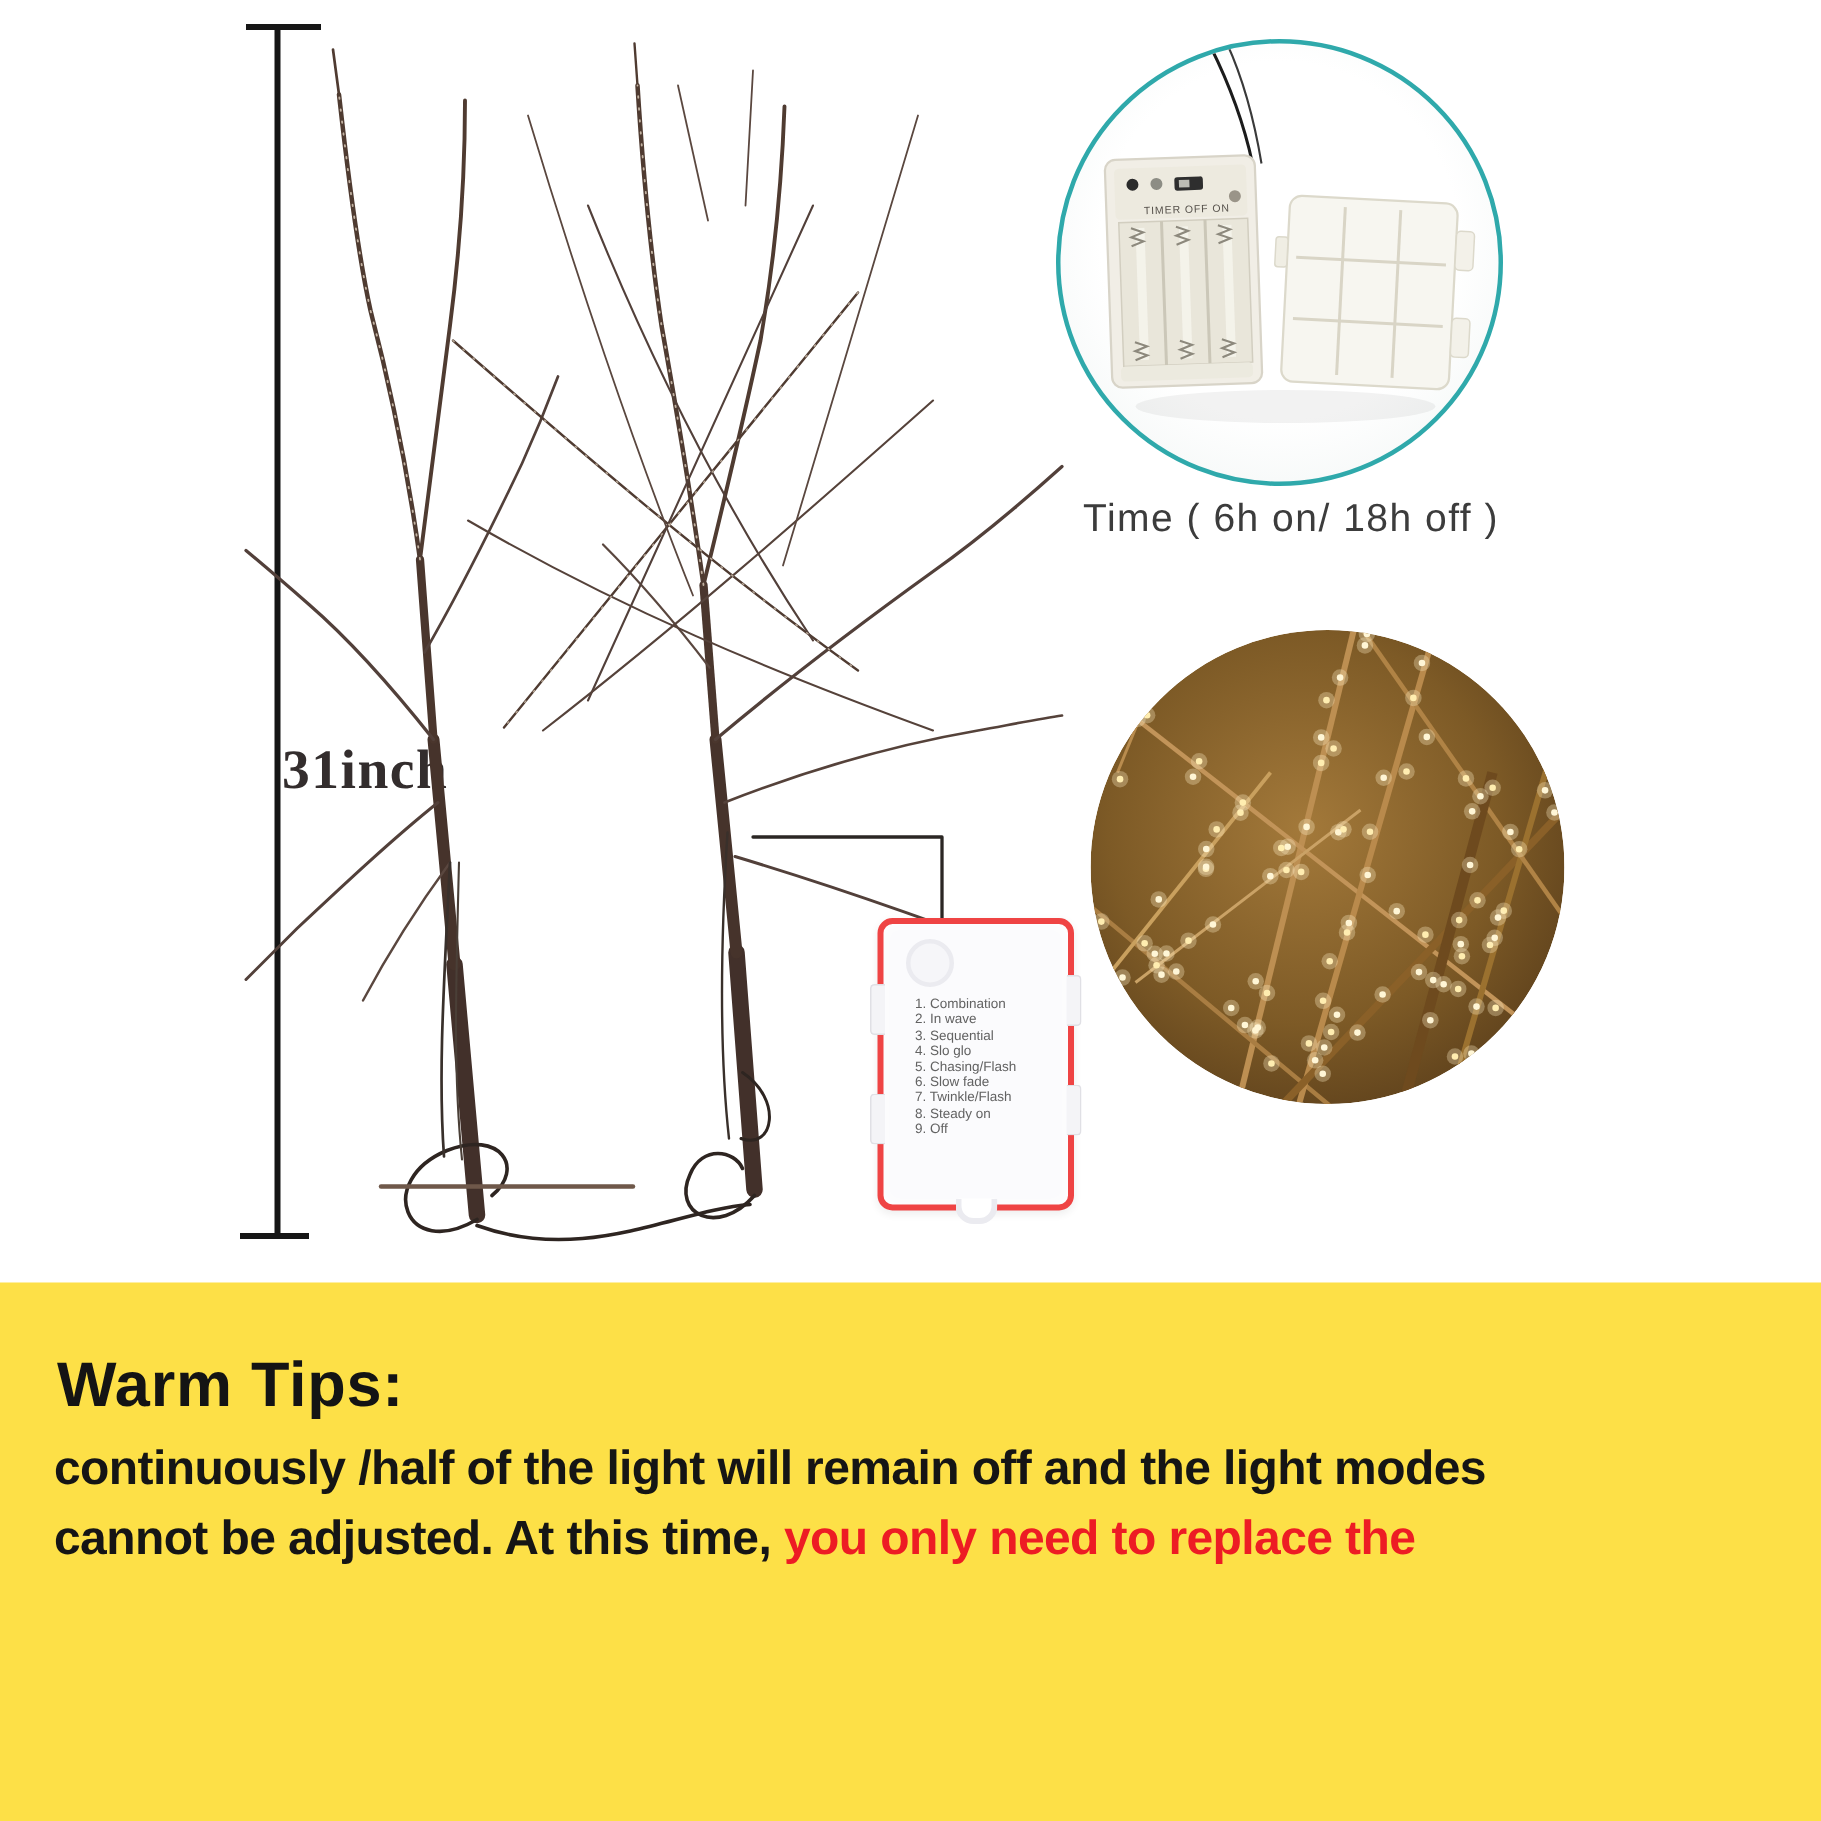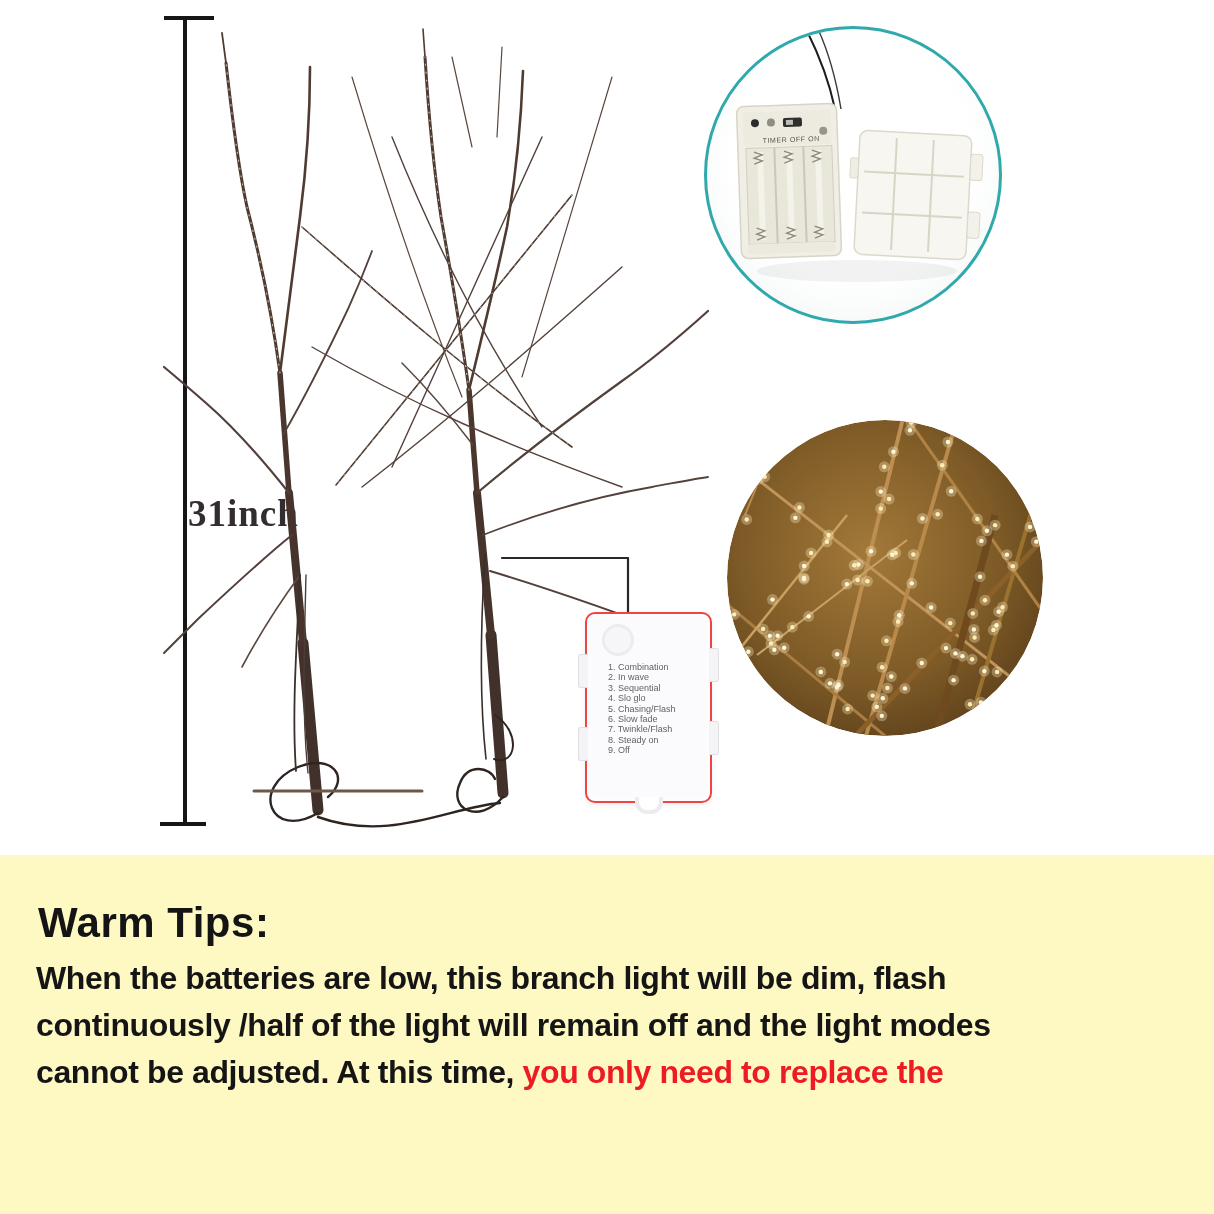--- a/index.html
+++ b/index.html
@@ -27,21 +27,21 @@
   .timer-circle svg{position:absolute;left:0;top:0;width:100%;height:100%;}
   .timer-caption{
     position:absolute;left:722px;top:330px;font-size:26px;color:#3c3c3c;letter-spacing:1px;
   }
   
   .lit-circle{position:absolute;left:727px;top:420px;width:316px;height:316px;border-radius:50%;overflow:hidden;}
   .lit-circle svg{display:block;width:100%;height:100%;}
   
   .controller{
     position:absolute;left:585px;top:612px;width:123px;height:187px;
-    background:#fbfbfd;border:2px solid #ef4444;border-radius:10px;
+    background:#fbfbfd;border:4px solid #ef4444;border-radius:10px;
     box-shadow:0 2px 6px rgba(0,0,0,0.07), inset 0 0 10px rgba(255,255,255,0.9);
   }
   .ctrl-tab{position:absolute;background:#f4f4f7;border:1px solid #e0e0e5;}
   .ctrl-tab.l1{left:-9px;top:40px;width:9px;height:32px;border-radius:3px 0 0 3px;border-right:none;}
   .ctrl-tab.l2{left:-9px;top:113px;width:9px;height:32px;border-radius:3px 0 0 3px;border-right:none;}
   .ctrl-tab.r1{right:-9px;top:34px;width:9px;height:32px;border-radius:0 3px 3px 0;border-left:none;}
   .ctrl-tab.r2{right:-9px;top:107px;width:9px;height:32px;border-radius:0 3px 3px 0;border-left:none;}
   .ctrl-btn{
     position:absolute;left:15px;top:10px;width:26px;height:26px;border-radius:50%;
     background:#f6f6f9;border:3px solid #ebebf0;
@@ -50,21 +50,21 @@
   .ctrl-loop{
     position:absolute;left:50%;bottom:-13px;transform:translateX(-50%);
     width:20px;height:13px;border:4px solid #ebebf0;border-top:none;border-radius:0 0 12px 12px;background:#fff;
   }
   
   .branches-caption{
     position:absolute;left:714px;top:736px;
     font-family:"Liberation Serif",serif;font-size:41px;color:#0d0d0d;line-height:70px;letter-spacing:0.5px;
   }
   
-  .tips{position:absolute;left:0;top:855px;width:1214px;height:359px;background:#fef9c3;}
+  .tips{position:absolute;left:0;top:855px;width:1214px;height:359px;background:#fde047;}
   .tips-h{position:absolute;left:38px;top:44px;font-size:42px;font-weight:700;color:#141414;letter-spacing:0.5px;}
   .tips-body{position:absolute;left:36px;top:100px;}
   .tips-line{font-size:32px;font-weight:700;letter-spacing:-0.4px;line-height:47px;white-space:nowrap;color:#151515;}
   .tips-line .r{color:var(--red,#ed1c24);}
 </style>
 </head>
 <body>
 
 <div id="canvas">
 
@@ -161,20 +161,21 @@
         <line x1="187" y1="110" x2="187" y2="222" stroke="#d9d5c6" stroke-width="2"></line>
         <line x1="224" y1="110" x2="224" y2="222" stroke="#d9d5c6" stroke-width="2"></line>
         <line x1="156" y1="145" x2="256" y2="145" stroke="#d9d5c6" stroke-width="2"></line>
         <line x1="156" y1="186" x2="256" y2="186" stroke="#d9d5c6" stroke-width="2"></line>
         <rect x="262" y="122" width="12" height="26" rx="3" fill="#f3f1e9" stroke="#dcd9cb"></rect>
         <rect x="262" y="180" width="12" height="26" rx="3" fill="#f3f1e9" stroke="#dcd9cb"></rect>
         <rect x="142" y="132" width="8" height="20" rx="2" fill="#f0eee4" stroke="#dcd9cb"></rect>
       </g>
     </svg>
   </div>
+  <div class="timer-caption">Time ( 6h on/ 18h off )</div>
 
   <div class="lit-circle">
     <svg id="litsvg" viewBox="0 0 316 316">
       <defs>
         <radialGradient id="litbg" cx="45%" cy="42%" r="75%">
           <stop offset="0%" stop-color="#a3793a"></stop>
           <stop offset="55%" stop-color="#7d5a26"></stop>
           <stop offset="100%" stop-color="#4f3517"></stop>
         </radialGradient>
         <clipPath id="litclip">
@@ -432,19 +433,18 @@
     </div>
     <div class="ctrl-loop"></div>
   </div>
 
   <div class="branches-caption">
   </div>
 
   <div class="tips">
     <div class="tips-h">Warm Tips:</div>
     <div class="tips-body">
-      <div class="tips-line"><span class="b">When the batteries are low, this branch light will be dim, flash</span><span class="r"></span></div>
       <div class="tips-line"><span class="b">continuously /half of the light will remain off and the light modes</span><span class="r"></span></div>
       <div class="tips-line"><span class="b">cannot be adjusted. At this time, </span><span class="r">you only need to replace the</span></div>
     </div>
   </div>
 
 </div>
 
 </body></html>

